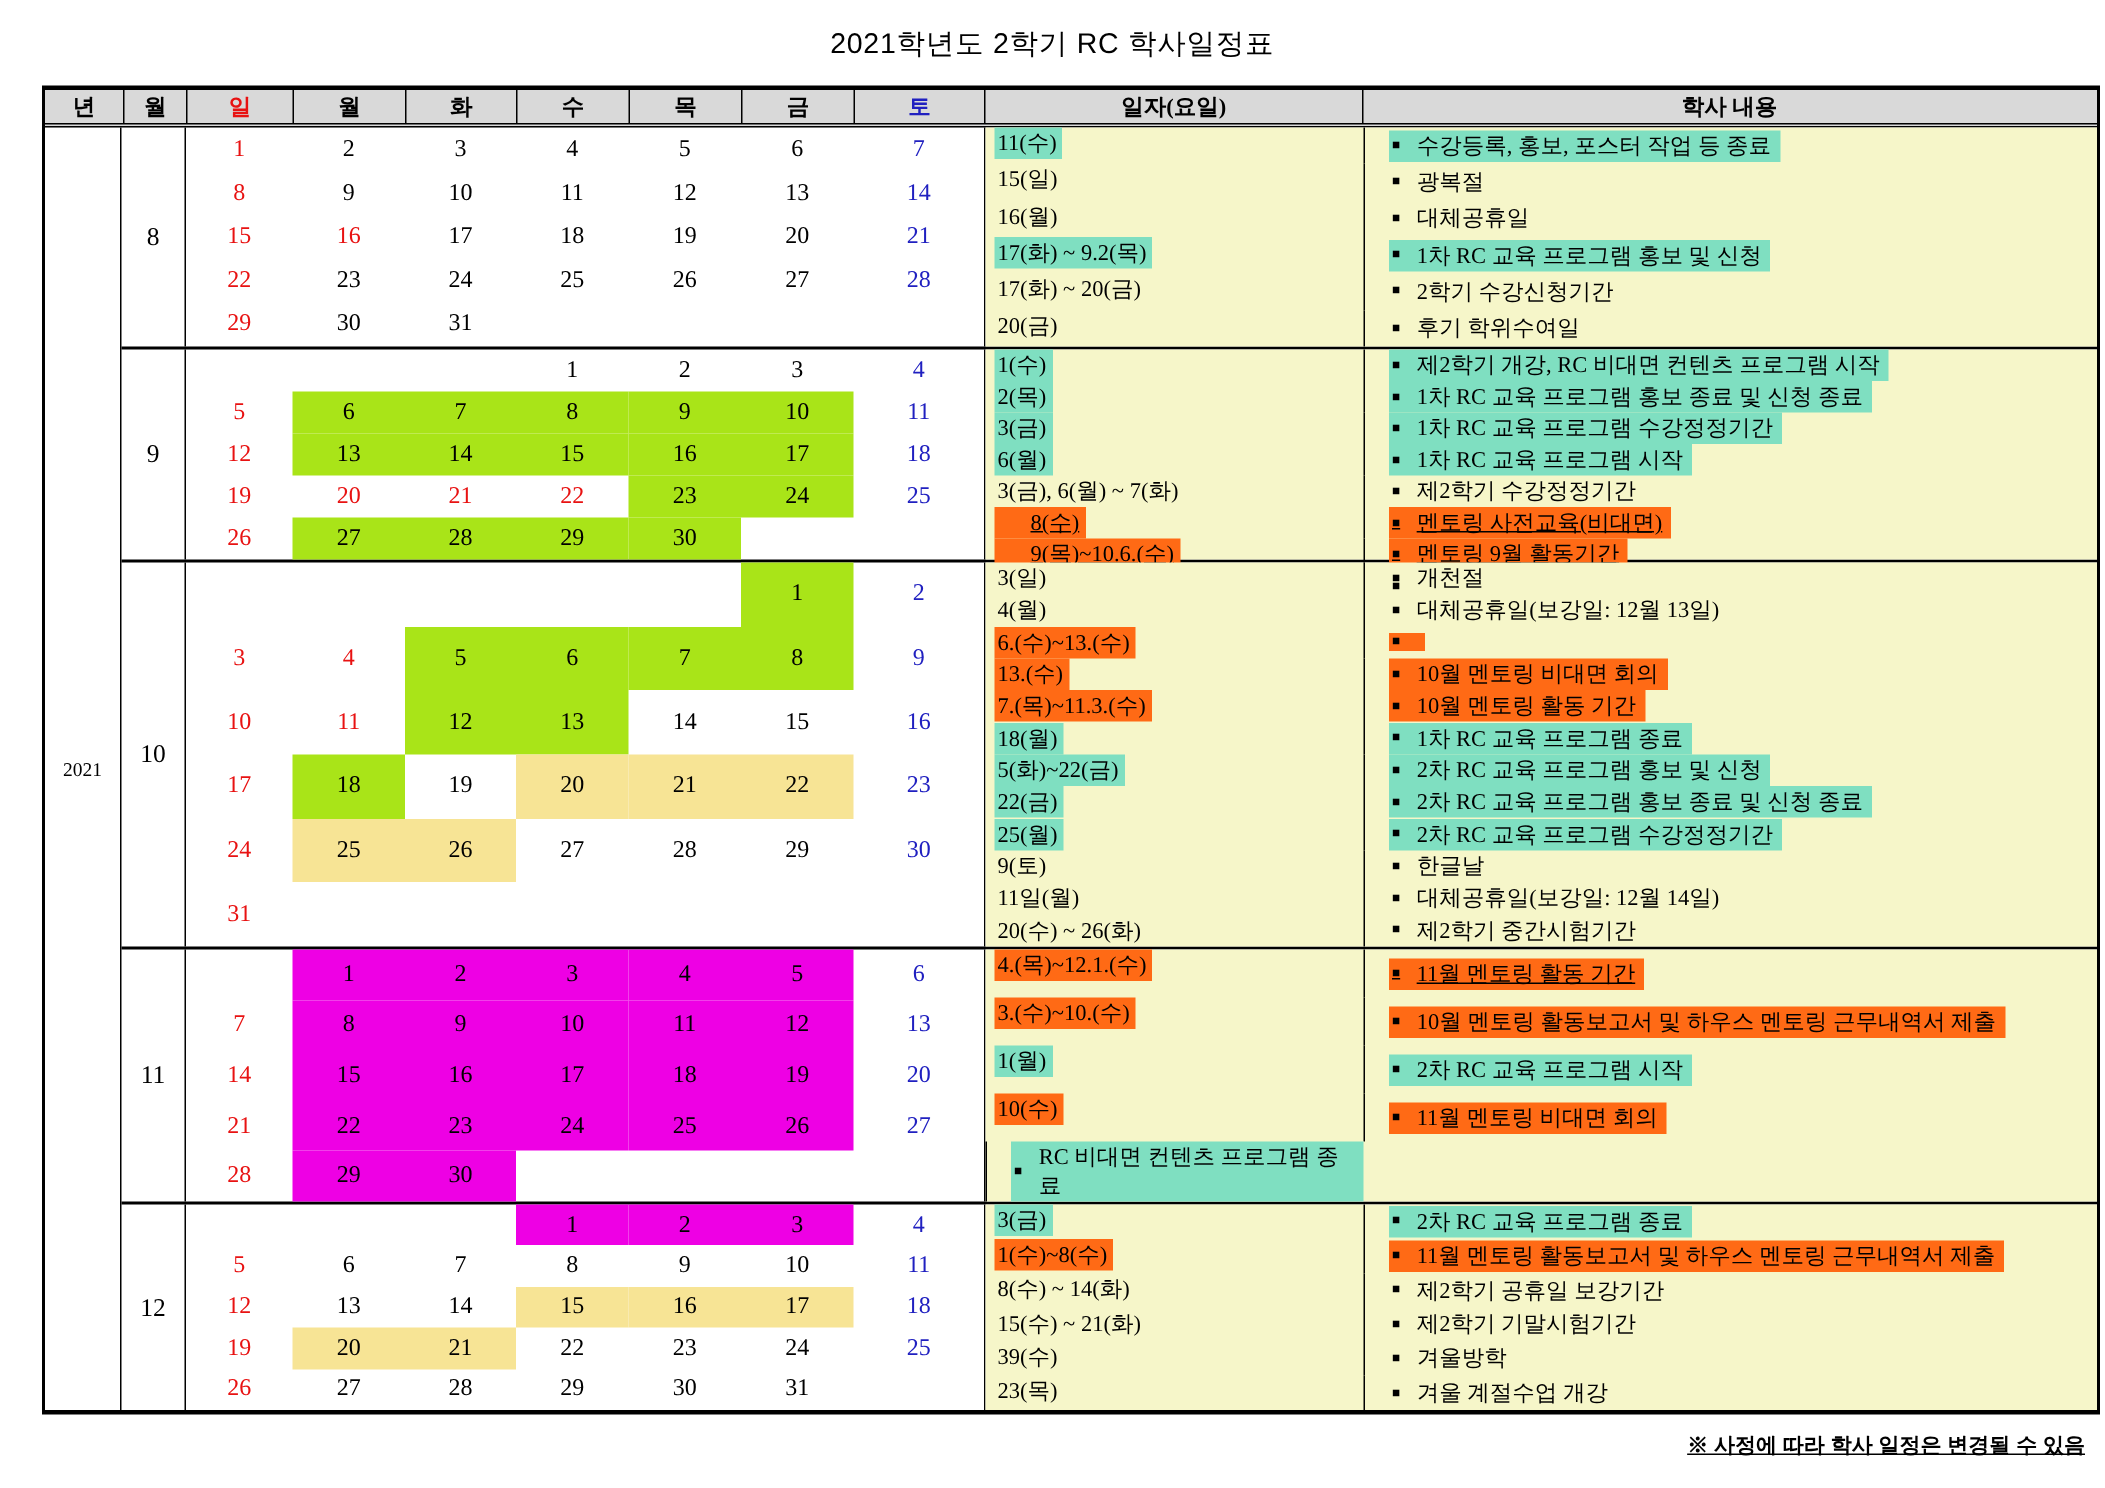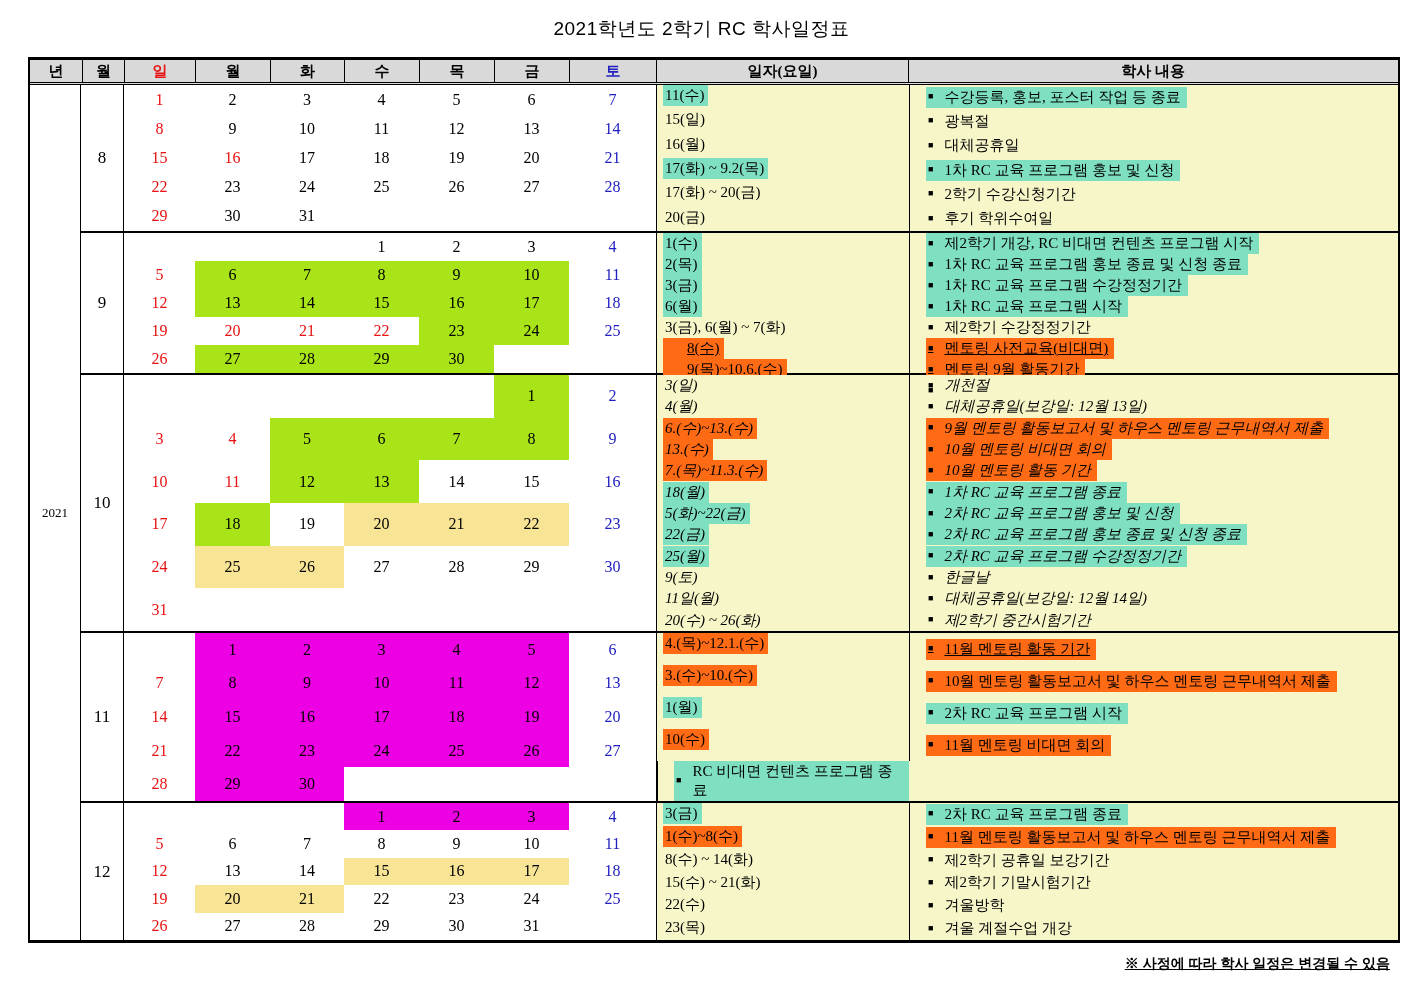--- a/index.html
+++ b/index.html
@@ -507,21 +507,21 @@
               <div class="cal-cell">
                 <span class="c-red">31</span>
               </div>
               <div class="cal-cell"></div>
               <div class="cal-cell"></div>
               <div class="cal-cell"></div>
               <div class="cal-cell"></div>
               <div class="cal-cell"></div>
               <div class="cal-cell"></div>
             </div>
-            <div class="entries" style="grid-template-rows: repeat(12, 1fr); font-style: italic;">
+            <div class="entries" style="grid-template-rows: repeat(12, 1fr);">
               <div class="date-cell">
                 <span class="hl">3(일)</span>
               </div>
               <div class="content-cell">
                 <span class="cwrap">
                   <span class="bullet">■</span>
                   <span>개천절</span>
                 </span>
               </div>
               <div class="date-cell">
@@ -532,21 +532,20 @@
                   <span class="bullet">■</span>
                   <span>대체공휴일(보강일: 12월 13일)</span>
                 </span>
               </div>
               <div class="date-cell">
                 <span class="hl hl-orange">6.(수)~13.(수)</span>
               </div>
               <div class="content-cell">
                 <span class="cwrap hl-orange">
                   <span class="bullet">■</span>
-                  <span>9월 멘토링 활동보고서 및 하우스 멘토링 근무내역서 제출</span>
                 </span>
               </div>
               <div class="date-cell">
                 <span class="hl hl-orange">13.(수)</span>
               </div>
               <div class="content-cell">
                 <span class="cwrap hl-orange">
                   <span class="bullet">■</span>
                   <span>10월 멘토링 비대면 회의</span>
                 </span>
@@ -901,21 +900,21 @@
               <div class="date-cell">
                 <span class="hl">15(수) ~ 21(화)</span>
               </div>
               <div class="content-cell">
                 <span class="cwrap">
                   <span class="bullet">■</span>
                   <span>제2학기 기말시험기간</span>
                 </span>
               </div>
               <div class="date-cell">
-                <span class="hl">22(수)</span>
+                <span class="hl">39(수)</span>
               </div>
               <div class="content-cell">
                 <span class="cwrap">
                   <span class="bullet">■</span>
                   <span>겨울방학</span>
                 </span>
               </div>
               <div class="date-cell">
                 <span class="hl">23(목)</span>
               </div>

